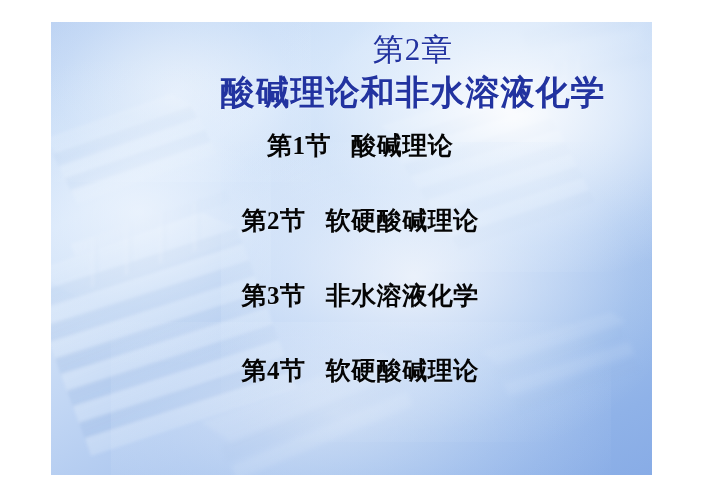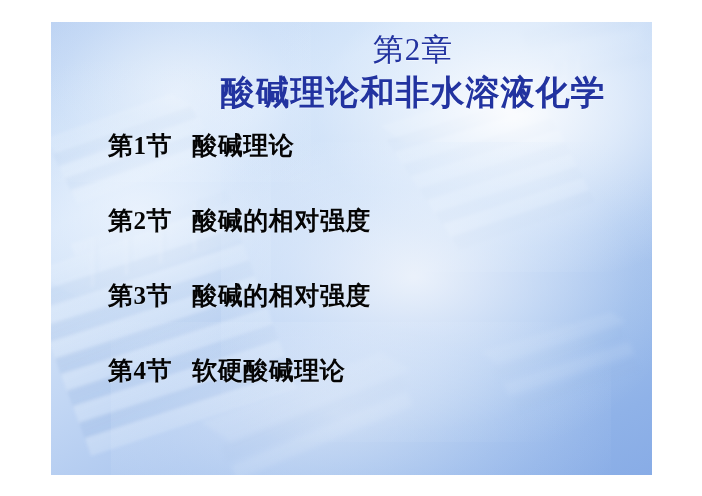--- a/index.html
+++ b/index.html
@@ -120,23 +120,24 @@
     line-height: 45px;
     letter-spacing: 1px;
     font-weight: 700;
     text-shadow: 0 1px 1px rgba(255,255,255,0.45);
     text-align: center;
   }
 
   
   #body-list {
     position: absolute;
-    left: 57px;
+    left: 49px;
     top: 108px;
     width: 520px;
+    text-align: center;
   }
   .body-line {
     color: #050505;
     font-weight: 700;
     font-size: 25px;
     line-height: 32px;
     height: 75px;
     letter-spacing: 0.5px;
     white-space: pre;
     text-shadow: 0 1px 1px rgba(255,255,255,0.25);
@@ -248,19 +249,19 @@
     <div class="mist" id="mist-center"></div>
     <div class="mist" id="mist-bottom"></div>
 
     <div id="title-block">
       <div id="title-line-1">第2章</div>
       <div id="title-line-2">酸碱理论和非水溶液化学</div>
     </div>
 
     <div id="body-list">
       <div class="body-line">第1节   酸碱理论</div>
-      <div class="body-line">第2节   酸碱的相对强度</div>
-      <div class="body-line">第3节   酸碱的相对强度</div>
+      <div class="body-line">第2节   软硬酸碱理论</div>
+      <div class="body-line">第3节   非水溶液化学</div>
       <div class="body-line">第4节   软硬酸碱理论</div>
     </div>
 
   </div>
 </div>
 
 </body></html>

